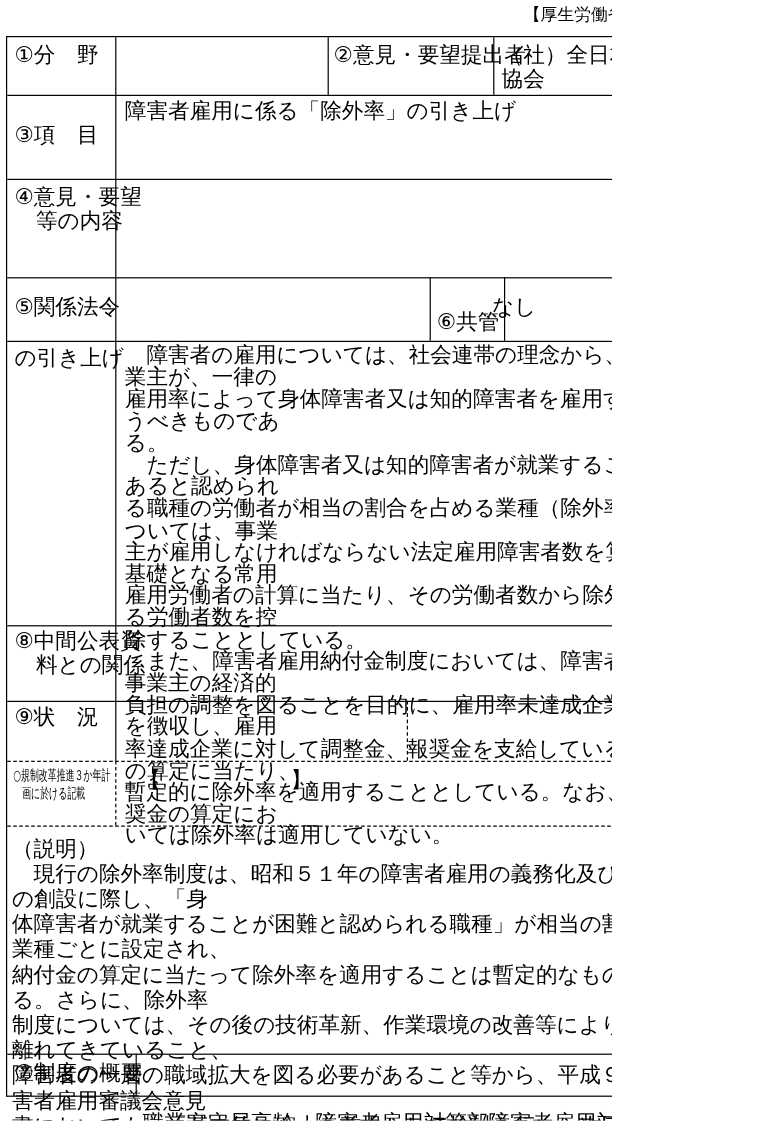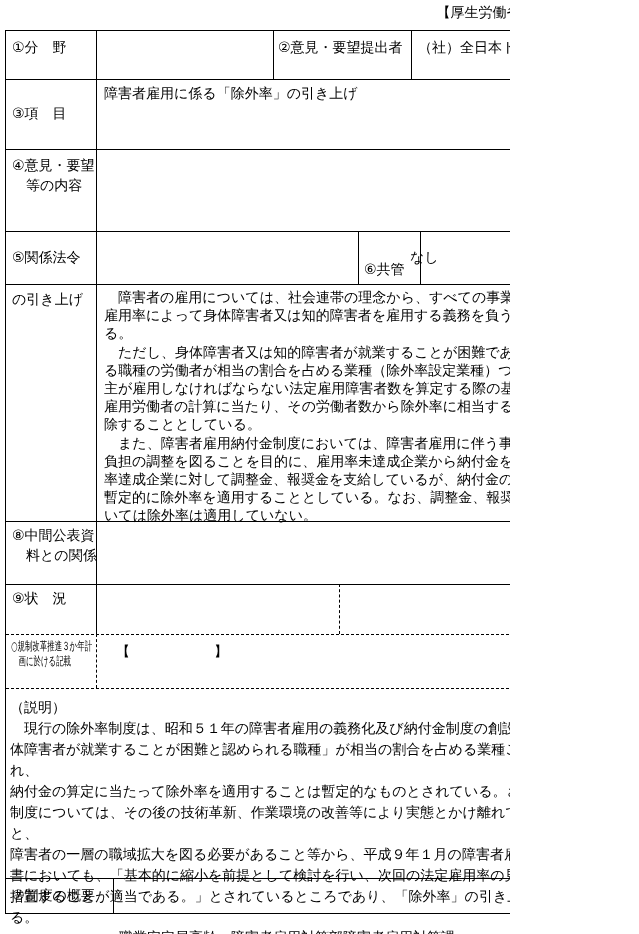--- a/index.html
+++ b/index.html
@@ -6,21 +6,21 @@
   #page{position:relative;width:510px;height:934px;background:#ffffff;
         font-family:"DejaVu Sans",sans-serif;color:#000;overflow:hidden;}
   #hdr{position:absolute;top:4px;left:0;width:630px;text-align:right;
        font-size:14px;white-space:pre;}
   #tbl{position:absolute;left:5px;top:30px;width:613px;height:882px;
        border:1px solid #000;}
   .hl{position:absolute;left:0;width:613px;height:0;border-top:1px solid #000;}
   .hd{position:absolute;left:0;width:613px;height:0;border-top:1px dashed #000;}
   .vl{position:absolute;width:0;border-left:1px solid #000;}
   .vd{position:absolute;width:0;border-left:1px dashed #000;}
-  .txt{position:absolute;font-size:14px;line-height:20px;
+  .txt{position:absolute;font-size:18px;line-height:20px;
        white-space:pre-wrap;letter-spacing:0;}
   .sm{font-size:12px;line-height:15px;transform:scaleX(0.62);
       transform-origin:0 0;white-space:pre;}
 </style>
 </head>
 <body>
 
 <div id="page">
 
   <div id="hdr">【厚生労働省】(№　　　　　)</div>

